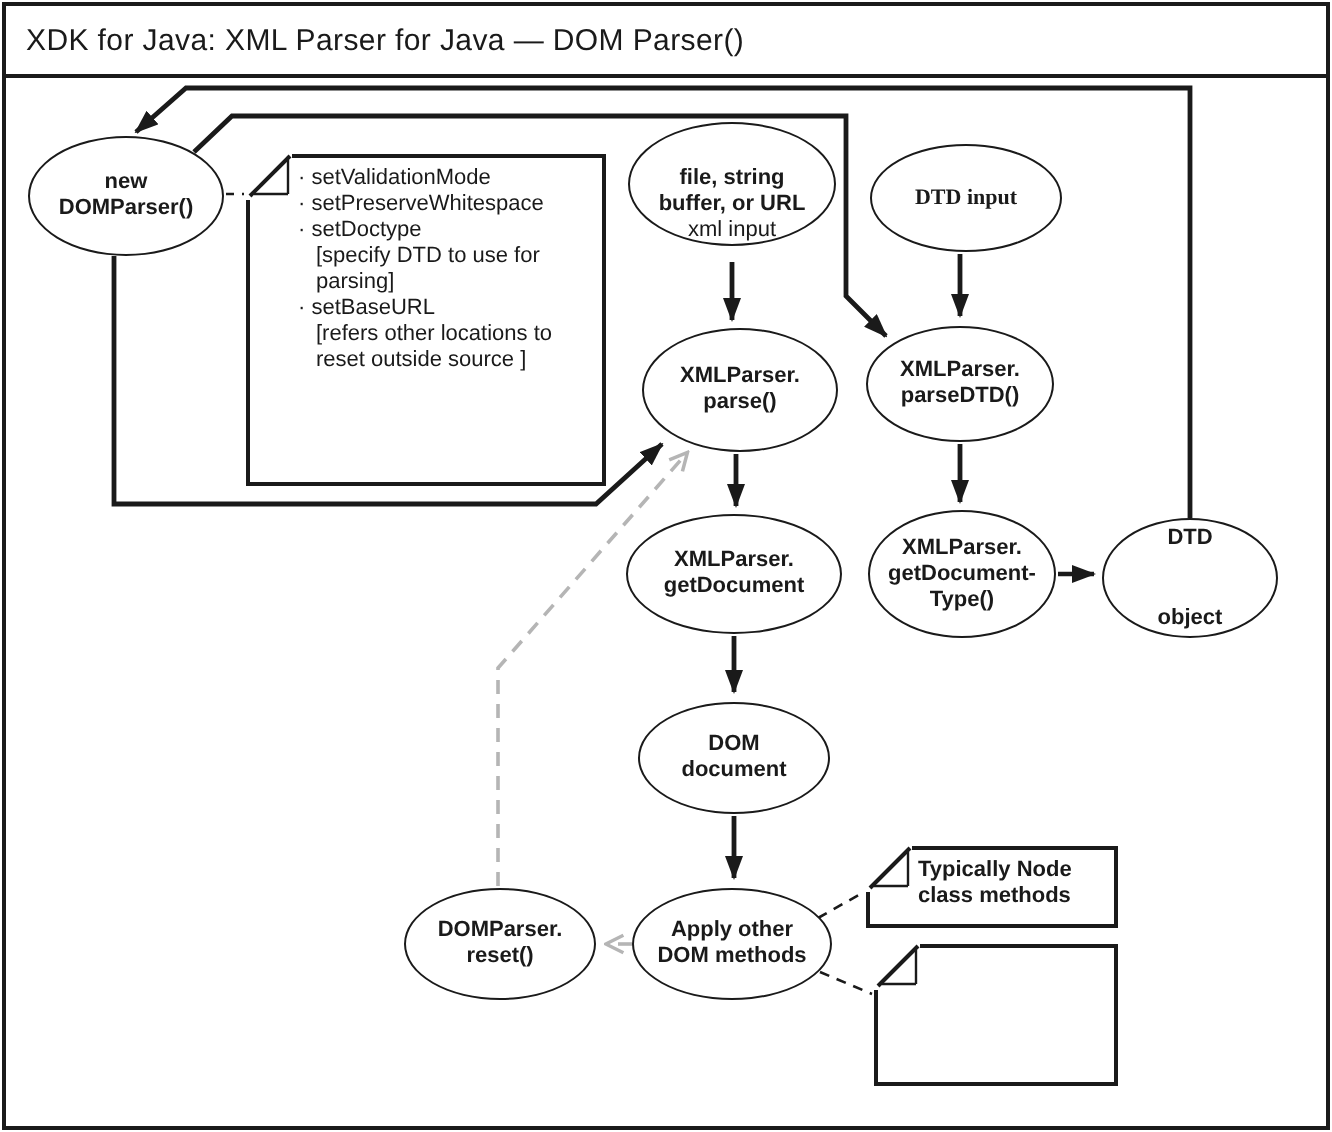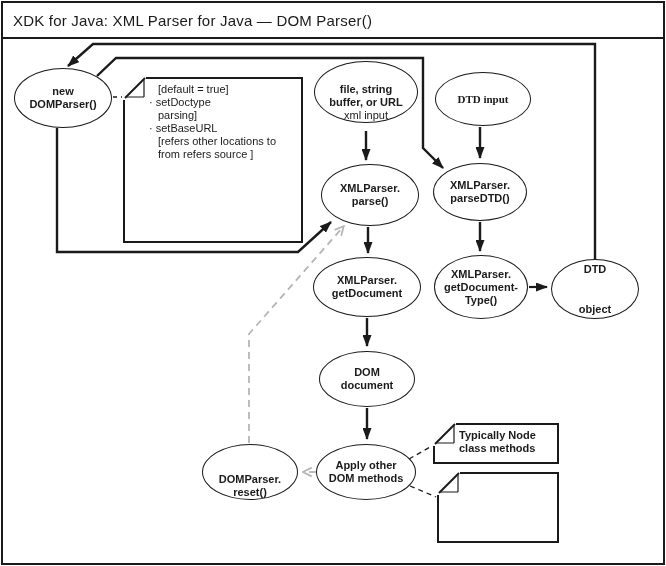--- a/index.html
+++ b/index.html
@@ -116,38 +116,40 @@
 <div class="ellipse" style="left:319px;top:351px;width:96px;height:56px;">
   <span>DOM</span>
   <span>document</span>
 </div>
 
 <div class="ellipse" style="left:316px;top:444px;width:100px;height:56px;">
   <span>Apply other</span>
   <span>DOM methods</span>
 </div>
 
-<div class="ellipse" style="left:202px;top:444px;width:96px;height:56px;justify-content:flex-end;">
+<div class="ellipse" style="left:202px;top:444px;width:96px;height:56px;">
   <span>DOMParser.</span>
   <span>reset()</span>
 </div>
 
 <div class="note" style="left:123px;top:77px;width:180px;height:166px;">
   <svg class="fold" width="24" height="24">
     <rect x="0" y="0" width="23" height="23" fill="#fff"></rect>
     <path d="M22,1 L2,21" stroke="#1a1a1a" stroke-width="2" fill="none"></path>
     <path d="M21,3 L21,20 M4,20 L21,20" stroke="#1a1a1a" stroke-width="1.2" fill="none"></path>
   </svg>
   <div class="body">
-    <div class="pline cont">[default = true]</div>
+    <div class="pline">· setValidationMode</div>
+    <div class="pline">· setPreserveWhitespace</div>
     <div class="pline">· setDoctype</div>
+    <div class="pline cont">[specify DTD to use for</div>
     <div class="pline cont">parsing]</div>
     <div class="pline">· setBaseURL</div>
     <div class="pline cont">[refers other locations to</div>
-    <div class="pline cont">from refers source ]</div>
+    <div class="pline cont">reset outside source ]</div>
   </div>
 </div>
 
 <div class="note" style="left:433px;top:423px;width:126px;height:41px;">
   <svg class="fold" width="24" height="24">
     <rect x="0" y="0" width="23" height="23" fill="#fff"></rect>
     <path d="M22,1 L2,21" stroke="#1a1a1a" stroke-width="2" fill="none"></path>
     <path d="M21,3 L21,20 M4,20 L21,20" stroke="#1a1a1a" stroke-width="1.2" fill="none"></path>
   </svg>
   <div class="body">

